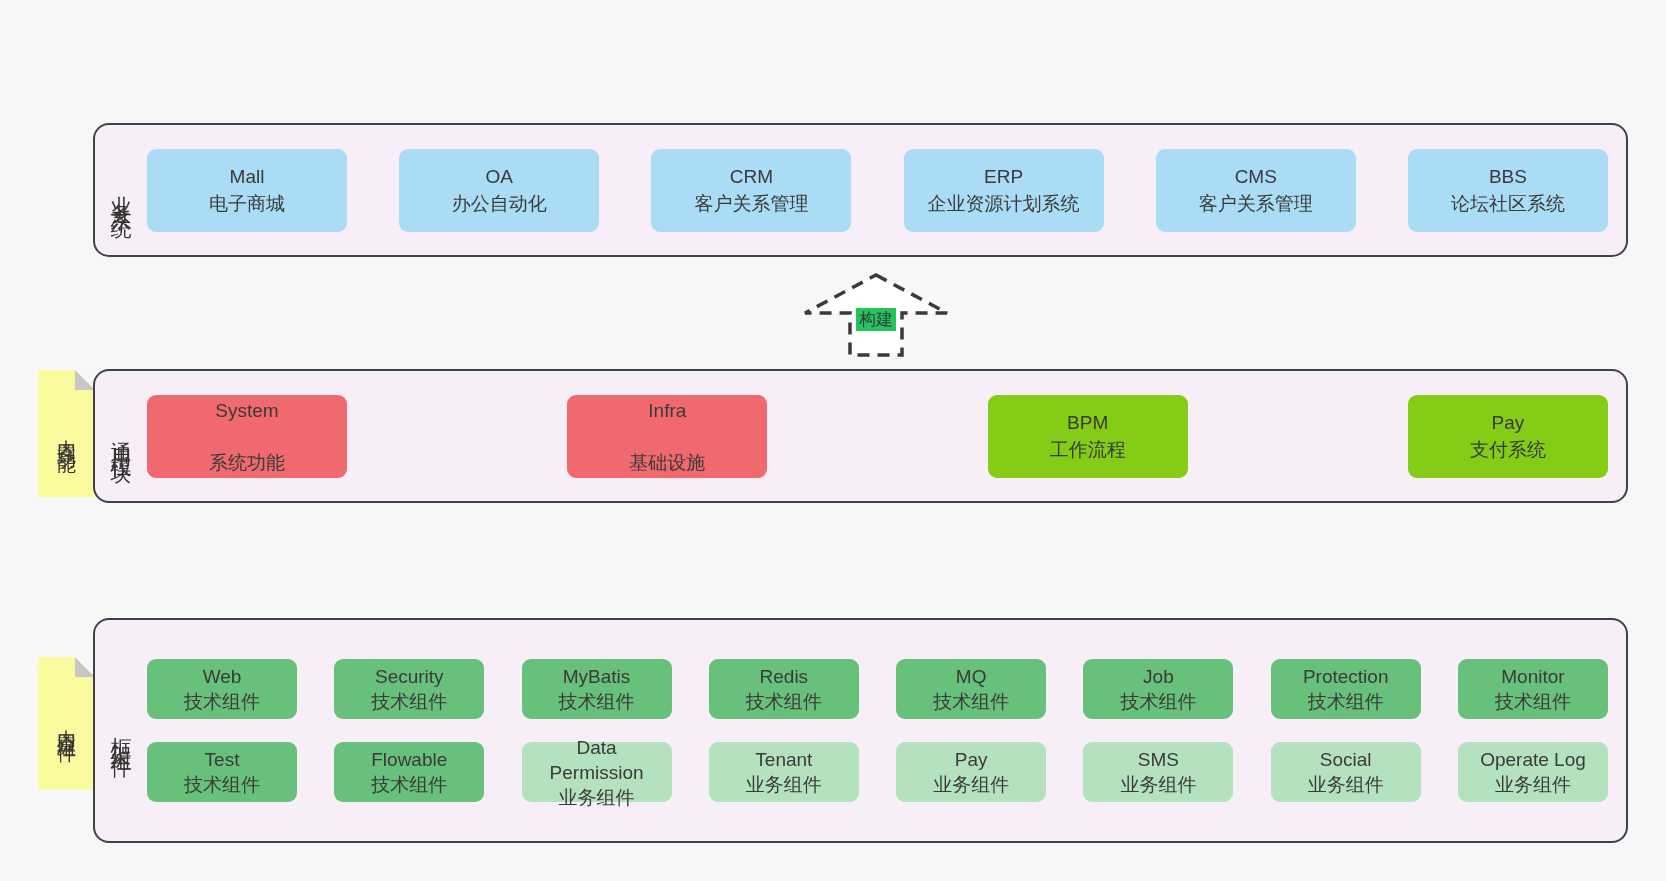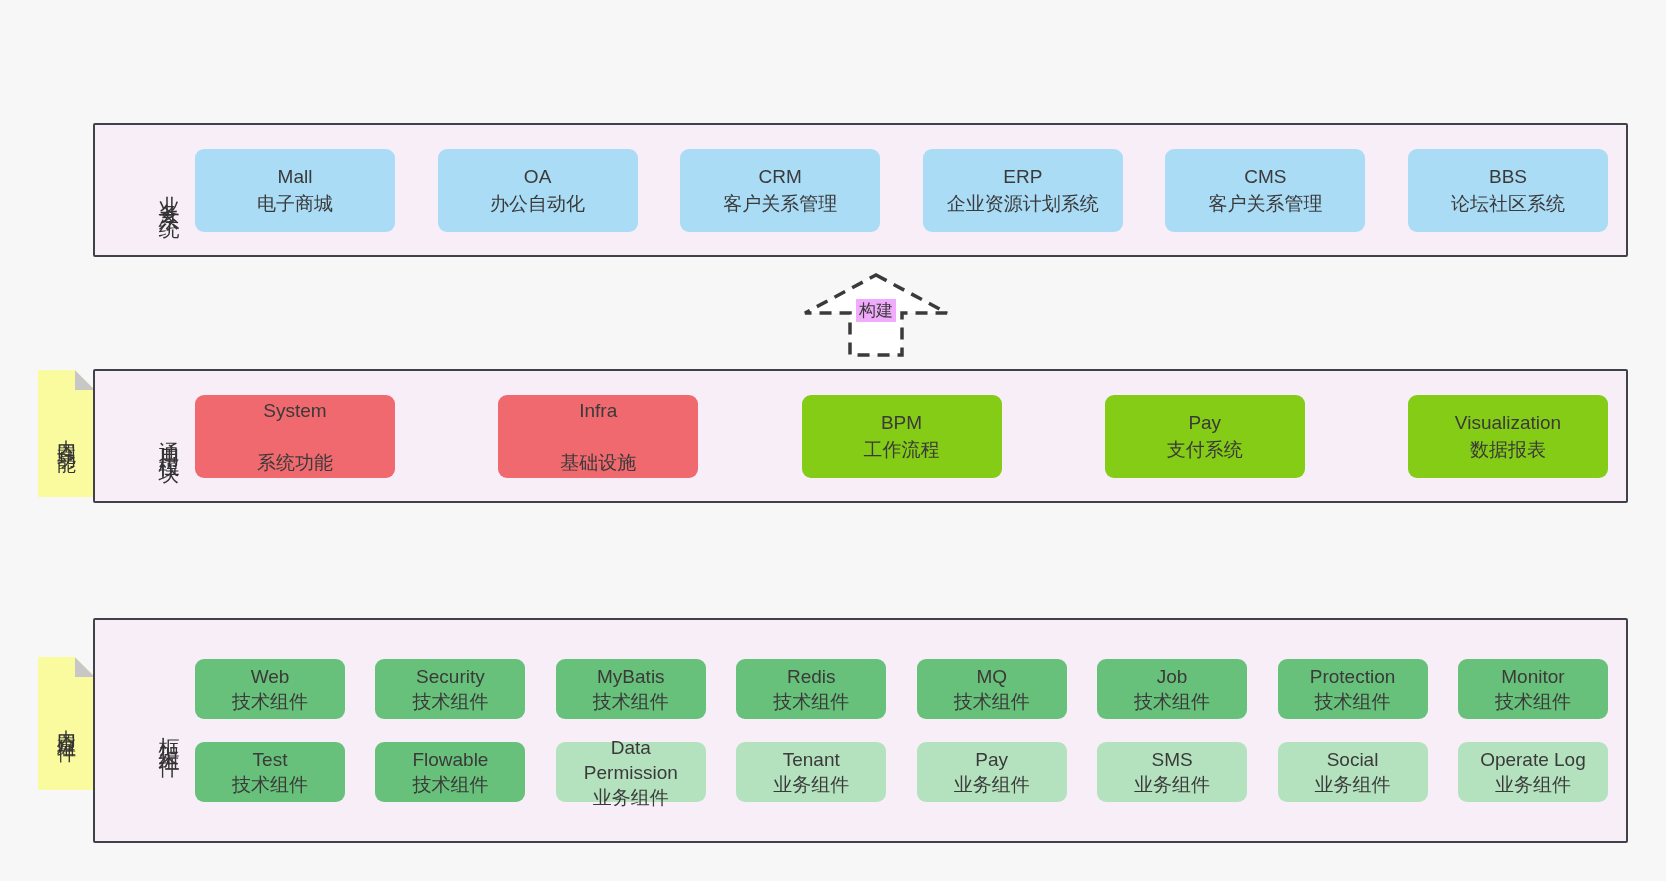--- a/index.html
+++ b/index.html
@@ -11,24 +11,23 @@
     position:relative;
     overflow:hidden;
   }
   .canvas{position:absolute;left:0;top:0;width:1666px;height:881px;}
 
   
   .layer{
     position:absolute;left:93px;width:1535px;
     background:#f8eef7;
     border:2px solid #41414b;
-    border-radius:2px;
+    border-radius:16px;
     box-sizing:border-box;
     display:flex;
-    padding-left:48px;
   }
   .layer-top{top:123px;height:134px;}
   .layer-mid{top:369px;height:134px;}
   .layer-bot{top:618px;height:225px;}
 
   .vlabel{
     width:52px;flex:0 0 52px;
     display:flex;align-items:center;justify-content:center;
     writing-mode:vertical-rl;text-orientation:upright;
     font-size:21px;letter-spacing:7px;color:#333;
@@ -79,22 +78,22 @@
   }
   .sticky1{top:370px;height:127px;}
   .sticky2{top:657px;height:133px;}
 
   
   .arrow{position:absolute;width:150px;height:86px;}
   .arrow1{left:801px;top:272px;}
   .arrow2{left:813px;top:518px;}
   .arrow svg{position:absolute;left:0;top:0;}
   .arrow .alabel{
-    position:absolute;left:50%;top:27px;transform:translateX(-50%);
-    background:#f0abfc;padding:0 3px;
+    position:absolute;left:50%;top:36px;transform:translateX(-50%);
+    background:#22c55e;padding:0 3px;
     font-size:17px;color:#3a3a3a;white-space:nowrap;
   }
 </style>
 </head>
 <body>
 
 <div class="canvas">
 
   <div class="layer layer-top">
     <div class="vlabel">业务系统</div>
@@ -149,24 +148,20 @@
         <span class="zh">基础设施</span>
       </div>
       <div class="box w200 c-pink">
         <span class="en">BPM</span>
         <span class="zh">工作流程</span>
       </div>
       <div class="box w200 c-pink">
         <span class="en">Pay</span>
         <span class="zh">支付系统</span>
       </div>
-      <div class="box w200 c-pink">
-        <span class="en">Visualization</span>
-        <span class="zh">数据报表</span>
-      </div>
     </div>
   </div>
 
 
   <div class="sticky sticky2">
     <span class="fold"></span>
     <span>内置组件</span>
   </div>
   <div class="layer layer-bot">
     <div class="vlabel">框架组件</div>

